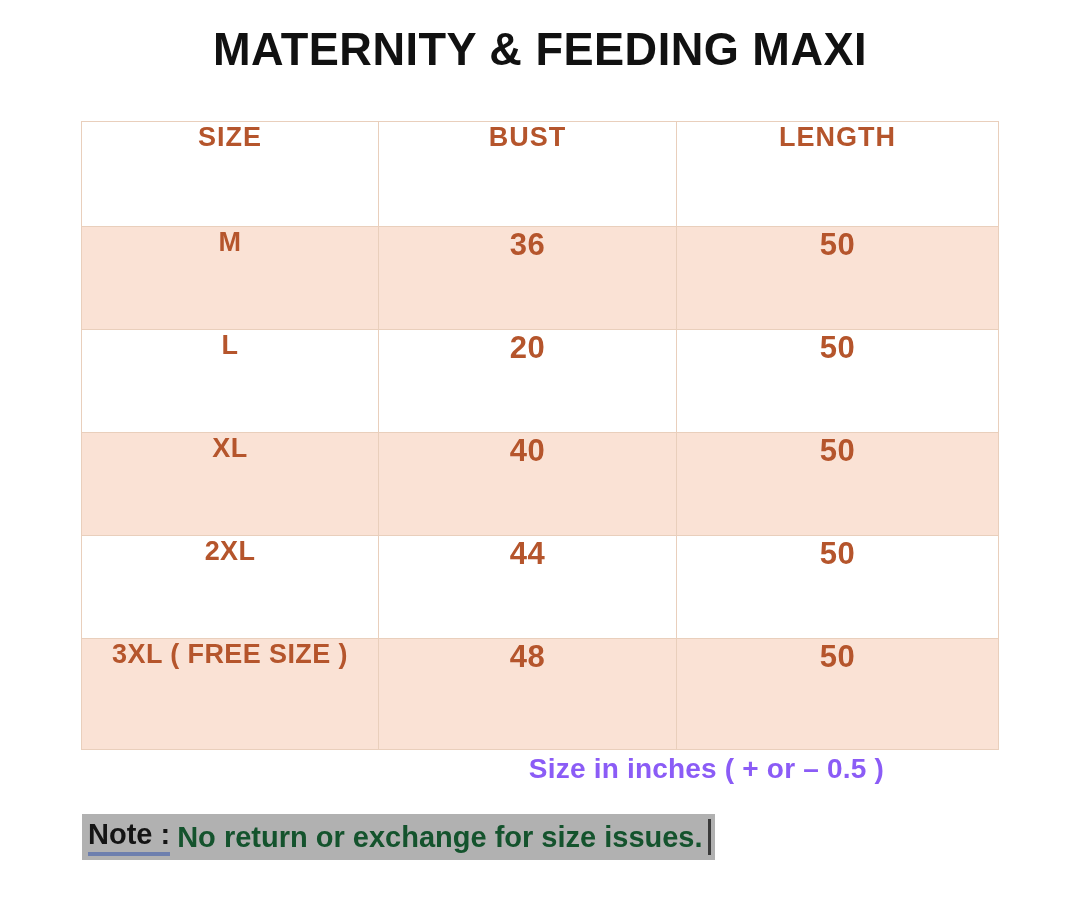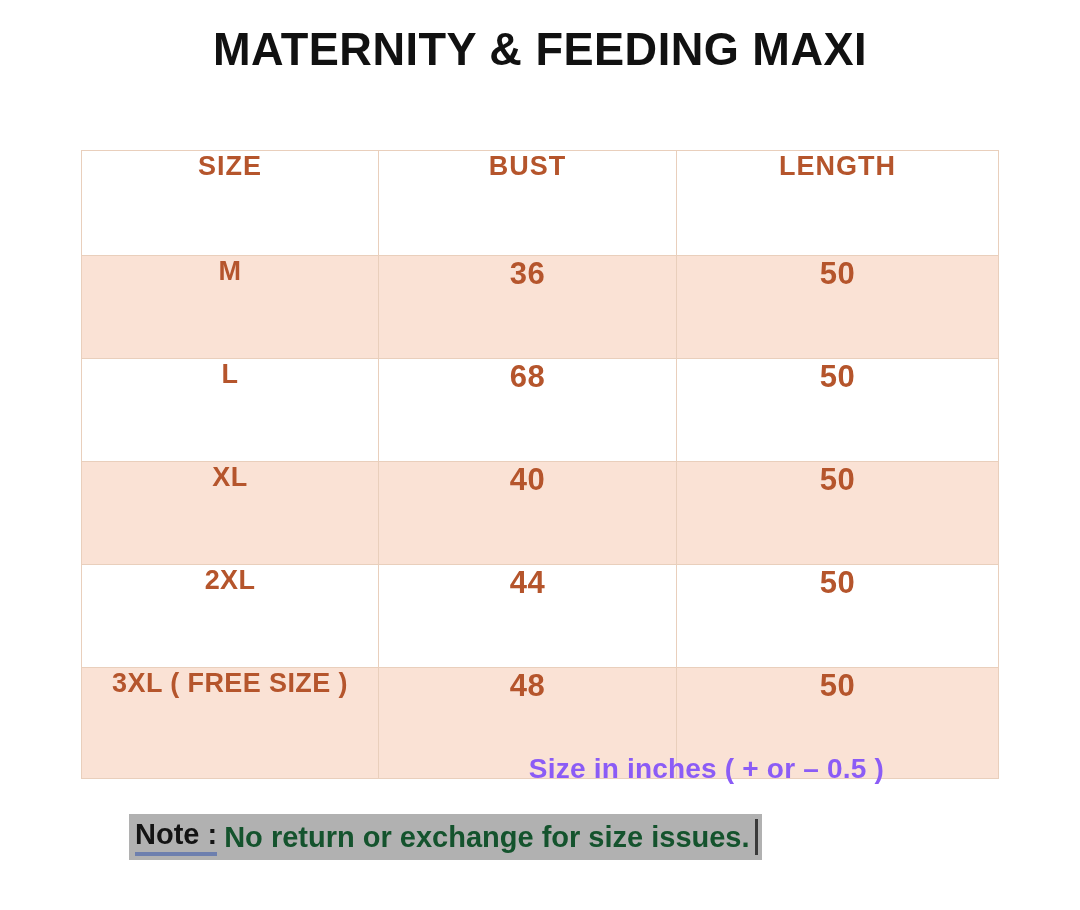--- a/index.html
+++ b/index.html
@@ -41,21 +41,20 @@
   }
 
   
   .size-table {
     position: absolute;
     left: 81px;
     top: 121px;
     width: 917px;
     border-collapse: collapse;
     table-layout: fixed;
-    margin-top: 29px;
   }
   .size-table td,
   .size-table th {
     border: 1px solid #e9cfbc;
     padding: 0;
     vertical-align: top;
     text-align: center;
     color: #b5552c;
     font-weight: bold;
     font-family: "Liberation Sans", sans-serif;
@@ -109,21 +108,20 @@
   .note-wrap {
     position: absolute;
     left: 82px;
     top: 814px;
     height: 46px;
     background: #b1b1b1;
     display: flex;
     align-items: center;
     padding: 0 4px 0 6px;
     box-sizing: border-box;
-    margin-left: 47px;
   }
   .note-label {
     font-size: 29px;
     font-weight: bold;
     color: #141414;
     border-bottom: 4px solid #6d7fae;
     padding-bottom: 1px;
     margin-right: 7px;
     white-space: nowrap;
     font-family: "Liberation Sans", sans-serif;
@@ -164,21 +162,21 @@
       </tr>
     </thead>
     <tbody>
       <tr class="tinted">
         <td class="label-cell">M</td>
         <td>36</td>
         <td>50</td>
       </tr>
       <tr class="plain">
         <td class="label-cell">L</td>
-        <td>68</td>
+        <td>20</td>
         <td>50</td>
       </tr>
       <tr class="tinted">
         <td class="label-cell">XL</td>
         <td>40</td>
         <td>50</td>
       </tr>
       <tr class="plain">
         <td class="label-cell">2XL</td>
         <td>44</td>

